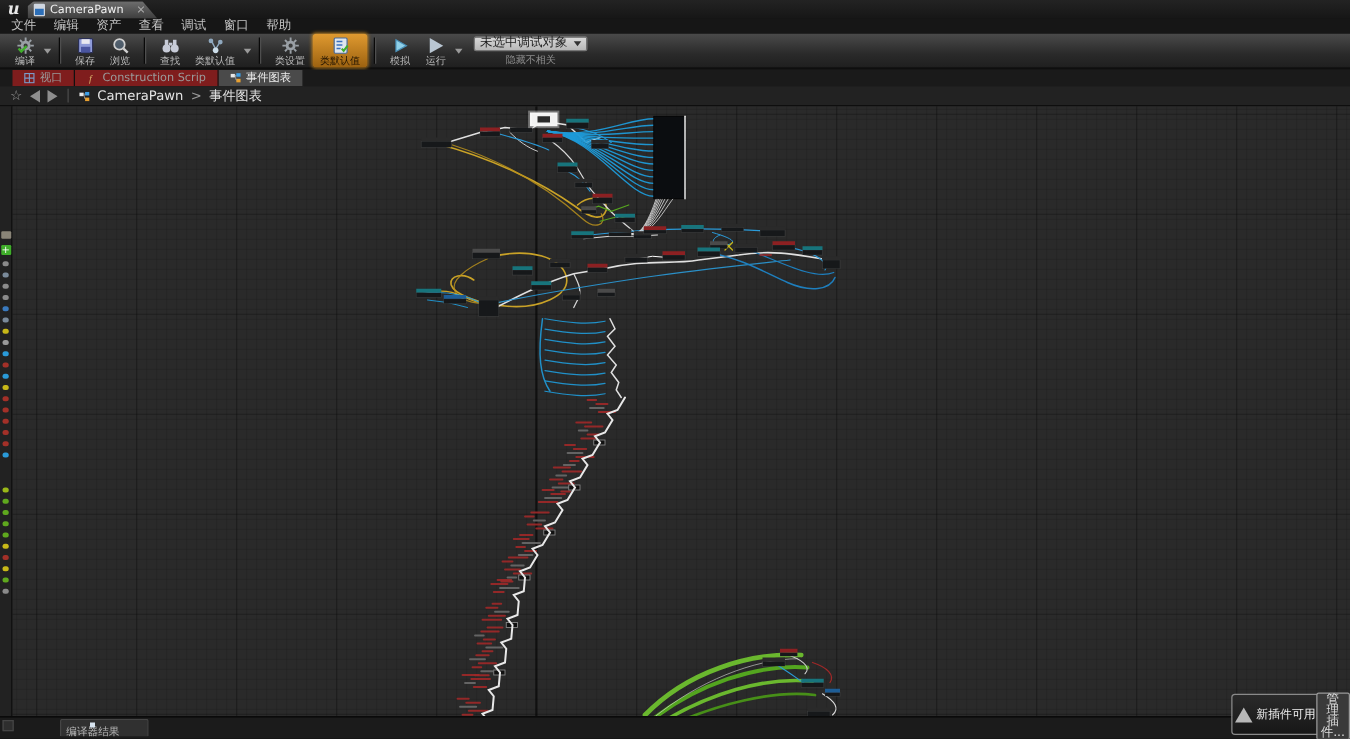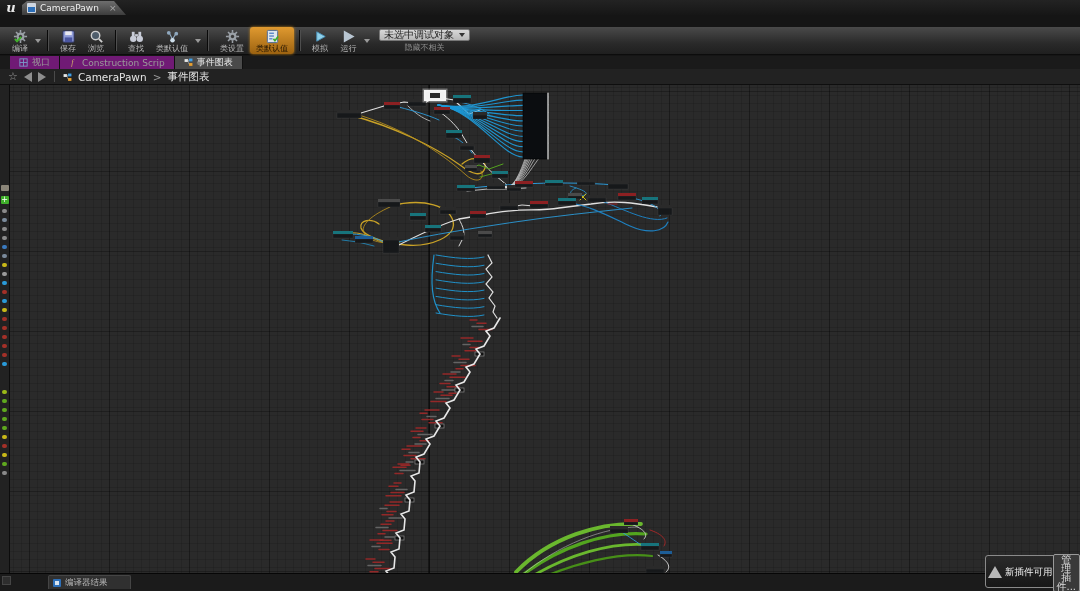--- a/index.html
+++ b/index.html
@@ -37,21 +37,21 @@
   .tb-sep { width:2px; margin:3px 5px; background:linear-gradient(#090909,#090909); border-right:1px solid #4e4e4e; }
   #debug-box { display:flex; flex-direction:column; align-items:center; justify-content:center; margin-left:8px; }
   #debug-select { background:linear-gradient(#d8d8d8,#b8b8b8); border:1px solid #777; border-radius:2px; color:#1c1c1c;
     font-size:10px; line-height:10px; padding:0 4px; display:flex; align-items:center; gap:5px; }
   #debug-select i { width:0; height:0; border-left:3px solid transparent; border-right:3px solid transparent; border-top:4px solid #333; }
   #debug-filter-label { font-size:8px; color:#8e8e8e; margin-top:1px; }
 
   
   #doctabs { left:0; top:56px; width:1080px; height:13px; background:#1a1a1a; display:flex; align-items:flex-end; padding-left:10px; }
   .doc-tab { height:13px; display:flex; align-items:center; gap:4px; padding:0 9px; font-size:9px; color:#9a9a9a;
-    background:#701a75; border-right:1px solid #101010; }
+    background:#7f1d1d; border-right:1px solid #101010; }
   .doc-tab.active { background:#4a4a4a; color:#ececec; }
 
   
   #breadcrumb { left:0; top:69px; width:1080px; height:16px; background:#222; border-bottom:1px solid #0e0e0e;
     display:flex; align-items:center; gap:6px; padding-left:8px; }
   #breadcrumb .star { color:#9a9a9a; font-size:11px; line-height:11px; }
   .nav-arrow { width:0; height:0; }
   .nav-arrow.left  { border-top:5px solid transparent; border-bottom:5px solid transparent; border-right:8px solid #8e8e8e; }
   .nav-arrow.right { border-top:5px solid transparent; border-bottom:5px solid transparent; border-left:8px solid #8e8e8e; }
   #breadcrumb .vsep { width:1px; height:11px; background:#4a4a4a; margin:0 2px; }
@@ -75,21 +75,21 @@
       linear-gradient(rgba(0,0,0,0.12) 1px, transparent 1px),
       linear-gradient(90deg, rgba(0,0,0,0.12) 1px, transparent 1px);
     background-size:80px 80px,80px 80px,8px 8px,8px 8px;
     background-position:6px 6px,19px 0,2px 2px,3px 0; }
   #graph svg { position:absolute; left:0; top:0; }
 
   
   #statusbar { left:0; top:573px; width:1080px; height:18px; background:#1b1b1b; border-top:1px solid #060606; }
   #status-corner { left:2px; top:576px; width:9px; height:9px; background:#2e2e2e; border:1px solid #454545; }
   #compiler-tab { left:48px; top:575px; height:14px; background:#303030; border:1px solid #454545; border-bottom:none;
-    border-radius:2px 2px 0 0; display:flex; align-items:center; gap:4px; padding:0 22px 0 4px; }
+    border-radius:2px 2px 0 0; display:flex; align-items:center; gap:4px; padding:0 22px 0 4px;flex-direction:column; }
   #compiler-tab .ct-icon { width:8px; height:8px; background:#2d6fb8; border-radius:1px; position:relative; }
   #compiler-tab .ct-icon:after { content:""; position:absolute; left:2px; top:2px; width:4px; height:4px; background:#d8e4f0; }
   #compiler-tab .ct-label { font-size:8.5px; color:#b8b8b8; white-space:nowrap; }
 
   
   #toast { right:3px; bottom:3px; width:92px; height:33px; background:linear-gradient(#2a2a2a,#171717);
     border:1px solid #8a8a8a; border-radius:3px; padding:2px 3px 2px 2px; display:flex; gap:3px; }
   #toast .warn { width:16px; display:flex; align-items:center; justify-content:center; }
   #toast .warn i { width:0; height:0; border-left:7px solid transparent; border-right:7px solid transparent;
     border-bottom:12px solid #b8b8b8; position:relative; }
@@ -106,20 +106,29 @@
 
   <div id="titlebar" class="abs">
     <div id="ue-logo" class="abs">u</div>
     <div id="asset-tab" class="abs">
       <span class="bp-icon"></span>
       <span class="tab-title">CameraPawn</span>
       <span class="tab-close">×</span>
     </div>
   </div>
 
+  <div id="menubar" class="abs">
+      <div class="menu-item">文件</div>
+      <div class="menu-item">编辑</div>
+      <div class="menu-item">资产</div>
+      <div class="menu-item">查看</div>
+      <div class="menu-item">调试</div>
+      <div class="menu-item">窗口</div>
+      <div class="menu-item">帮助</div>
+    </div>
 
   <div id="toolbar" class="abs">
       <div class="tb-btn">
         <svg width="15" height="15" viewBox="0 0 16 16">
           <circle cx="8" cy="8" r="4.2" fill="#9aa0a6"></circle>
           <circle cx="8" cy="8" r="1.8" fill="#3a3a3a"></circle>
           <path d="M8,1v3M8,12v3M1,8h3M12,8h3M3.2,3.2l2,2M10.8,10.8l2,2M12.8,3.2l-2,2M5.2,10.8l-2,2" stroke="#9aa0a6" stroke-width="1.6"></path>
           <path d="M2,10.5 l2.3,2.6 L8.8,8.4" stroke="#3fae2a" stroke-width="2" fill="none"></path>
         </svg>
         <span class="tb-label">编译</span>

